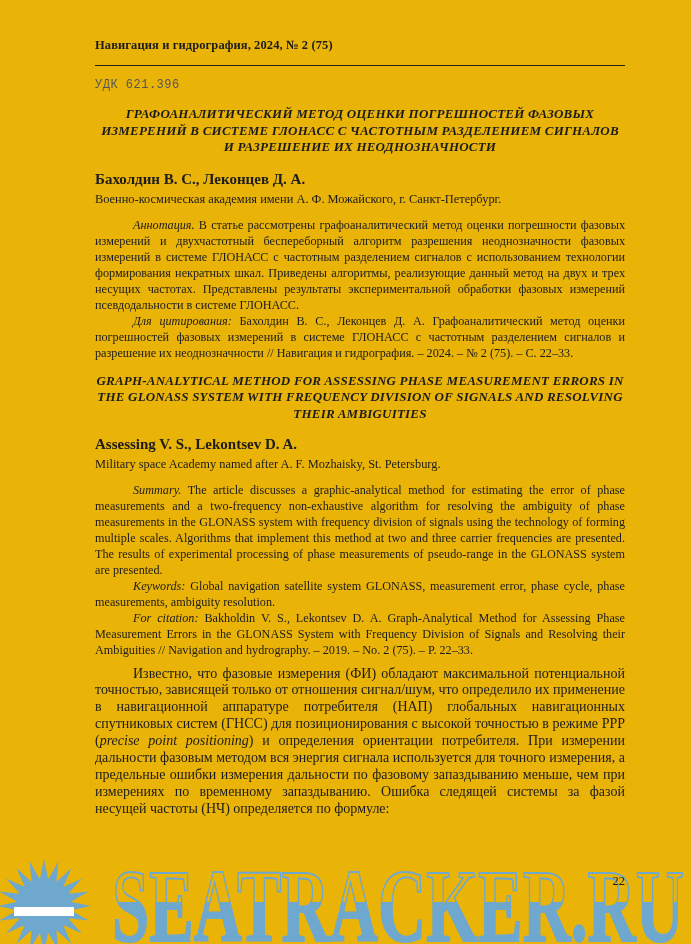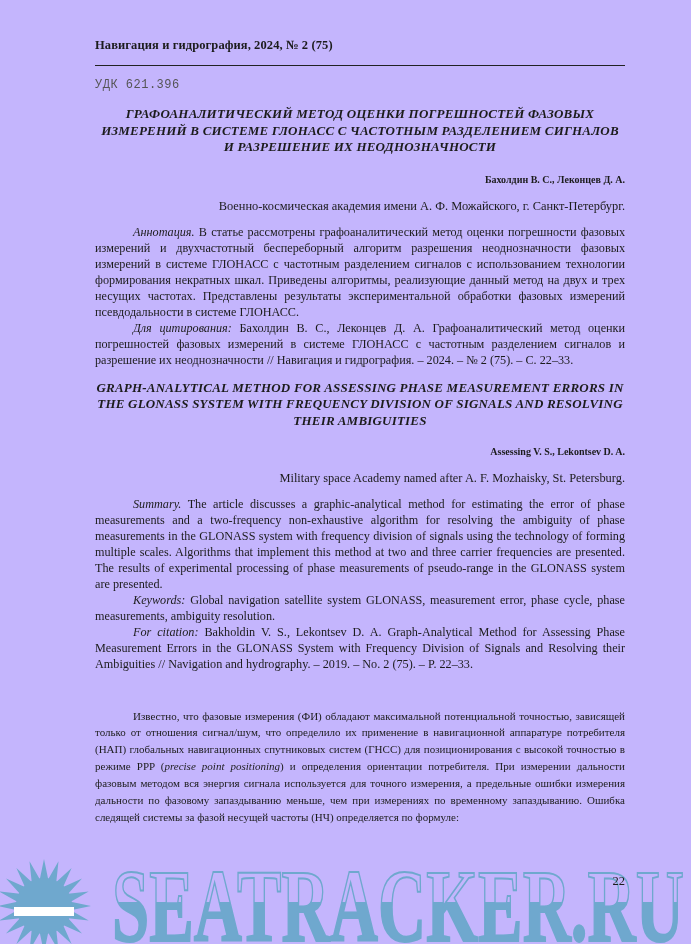--- a/index.html
+++ b/index.html
@@ -4,21 +4,21 @@
 <style>
   html, body {
     margin: 0;
     padding: 0;
     background: #ffffff;
   }
   .page {
     position: relative;
     width: 691px;
     height: 944px;
-    background: #c4b5fd;
+    background: #eab308;
     overflow: hidden;
     box-sizing: border-box;
     padding: 38px 66px 0 95px;
     font-family: "Liberation Serif", "DejaVu Serif", serif;
     color: #1c1c1c;
   }
   .journal-header {
     font-size: 12.5px;
     font-weight: bold;
     line-height: 15px;
@@ -40,47 +40,47 @@
     margin: 14px 0 0 0;
     font-size: 13px;
     font-weight: bold;
     font-style: italic;
     text-align: center;
     line-height: 16.6px;
     letter-spacing: 0.2px;
   }
   .authors {
     margin-top: 16px;
-    font-size: 10px;
+    font-size: 15px;
     font-weight: bold;
-    text-align: right;
+    text-align: left;
     line-height: 15px;
   }
   .affiliation {
-    margin-top: 12px;
+    margin-top: 5px;
     font-size: 12.4px;
-    text-align: right;
+    text-align: left;
     line-height: 15px;
   }
   .para {
     margin: 0;
     font-size: 12.2px;
     line-height: 16px;
     text-align: justify;
     text-indent: 38px;
   }
   .para.first {
     margin-top: 10px;
   }
   .lead {
     font-style: italic;
   }
   .body-para {
-    margin-top: 36px;
-    font-size: 11px;
+    margin-top: 8px;
+    font-size: 14px;
     line-height: 16.9px;
   }
   .page-number {
     position: absolute;
     left: 95px;
     width: 530px;
     top: 874px;
     text-align: right;
     font-size: 12.5px;
     color: #1c1c1c;

